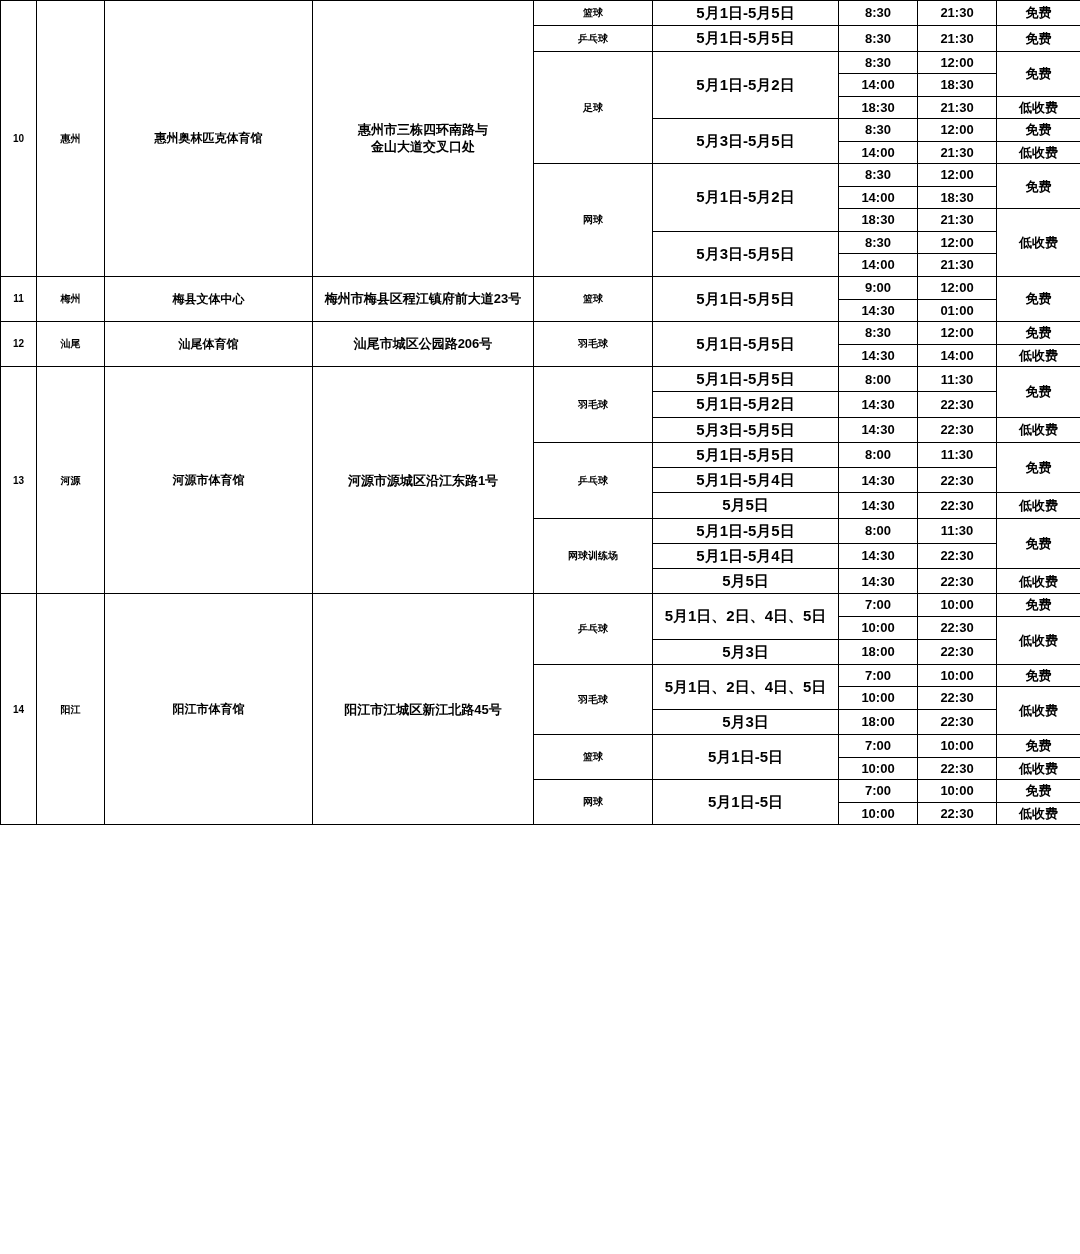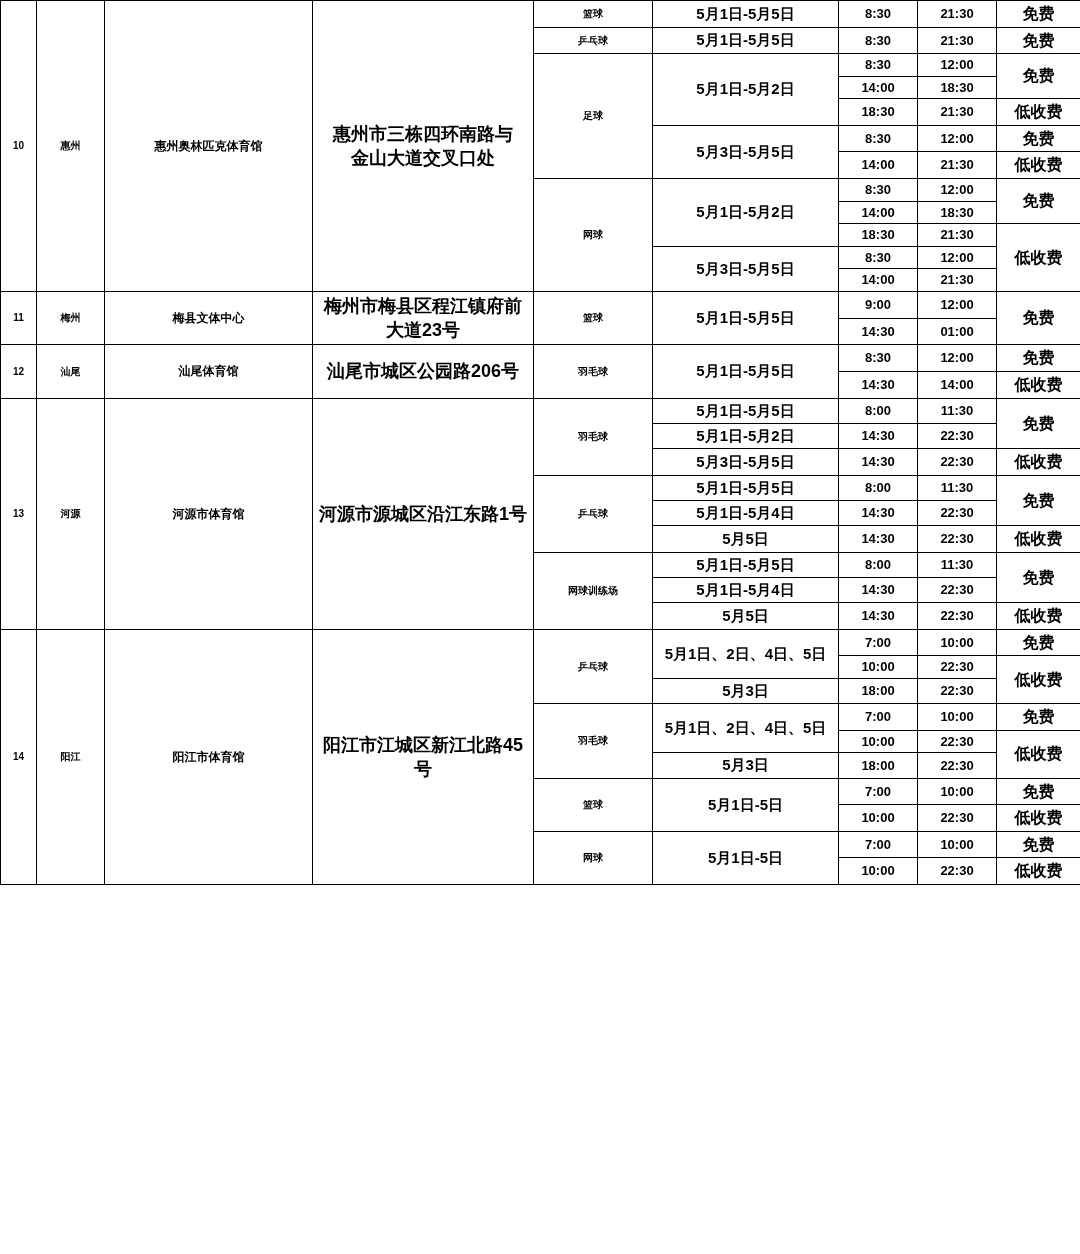--- a/index.html
+++ b/index.html
@@ -41,25 +41,25 @@
   col.c-venue   { width: 208px; }
   col.c-addr    { width: 221px; }
   col.c-sport   { width: 119px; }
   col.c-date    { width: 186px; }
   col.c-start   { width: 79px; }
   col.c-end     { width: 79px; }
   col.c-fee     { width: 84px; }
 
   td.no, td.city { font-size: 10px; }
   td.venue { font-size: 12px; }
-  td.addr { font-size: 18px; }
+  td.addr { font-size: 13px; }
   td.sport { font-size: 10px; }
   td.date { font-size: 15px; }
   td.time { font-size: 13px; }
-  td.fee { font-size: 16px; }
+  td.fee { font-size: 13px; }
   .two-line { white-space: pre-line; }
 </style>
 </head>
 <body>
 
 <div class="page">
   <table class="venue-table">
     <colgroup>
       <col class="c-no">
         <col class="c-city">

